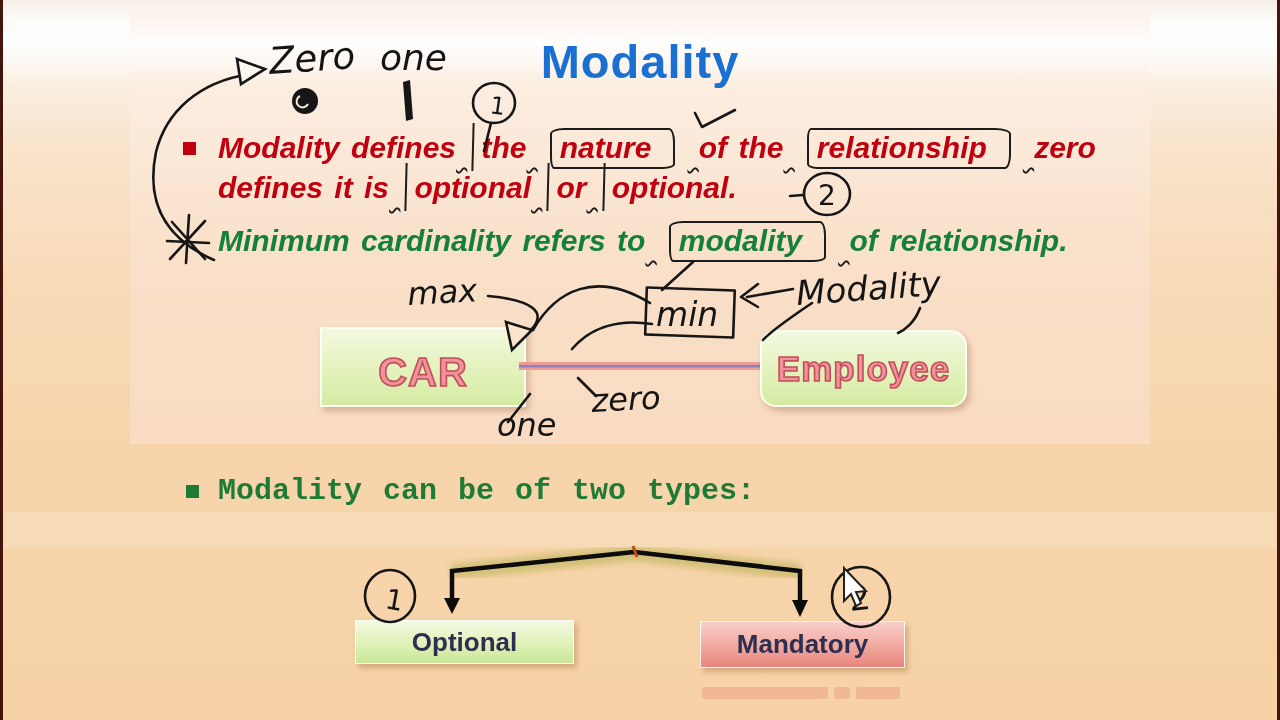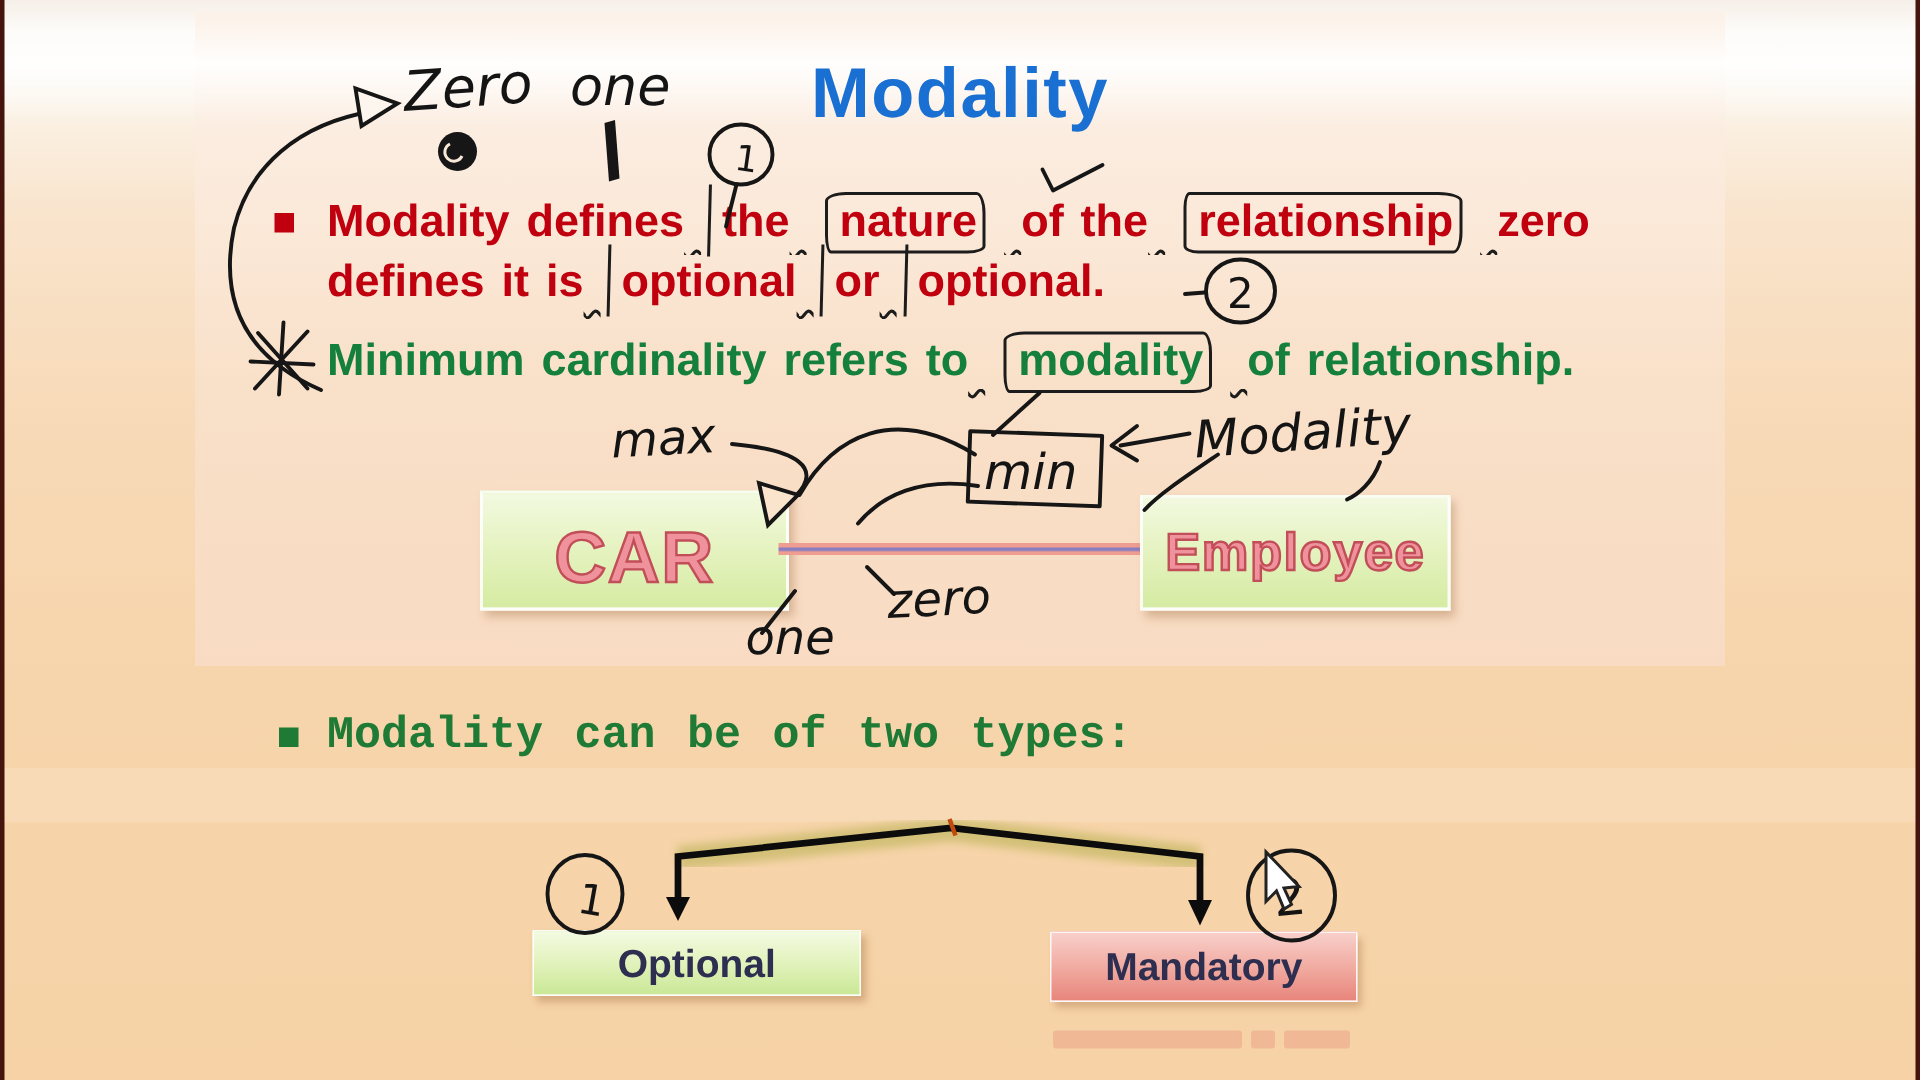--- a/index.html
+++ b/index.html
@@ -22,36 +22,36 @@
   #bullet3-sq{left:186px;top:485px;background:#1e7a34;}
 
   .textline{position:absolute;left:218px;white-space:nowrap;font-weight:700;font-size:30px;
        text-decoration:underline;text-decoration-style:wavy;text-decoration-color:#1c1c1c;
        text-decoration-thickness:2px;text-underline-offset:9px;word-spacing:3px;}
   #red-line1{top:128px;color:#c0000e;}
   #red-line2{top:171px;color:#c0000e;}
   #purple-line{top:221px;color:#15803d;}
   #green-line{top:474px;color:#1e7a34;text-decoration:none;font-family:Liberation Mono, monospace;}
 
-  .seg{display:inline-block;position:relative;}
+  .seg{display:inline-block;position:relative;font-style:italic;}
   .gap{margin-left:14px;}
   .sep::before{content:"";position:absolute;left:-9px;top:-8px;width:2px;height:48px;
        background:#1c1c1c;transform:rotate(1.5deg);}
   .handbox{border:2.5px solid #1c1c1c;border-radius:14px 6px 12px 4px / 6px 14px 5px 12px;
-       padding:1px 4px 2px 8px;margin:0 12px;}
+       padding:1px 22px 2px 8px;margin:0 12px;}
   .handbox.alt{border-radius:4px 16px 6px 10px / 10px 6px 14px 5px;}
 
   .entity{position:absolute;border:2px solid rgba(255,255,255,0.85);
        background:linear-gradient(180deg,#f2f9e0 0%,#e6f3c2 45%,#d5eba2 100%);
        box-shadow:3px 4px 6px rgba(150,95,50,0.35);
        display:flex;align-items:center;justify-content:center;}
   #car-box{left:320px;top:327px;width:202px;height:76px;}
-  #employee-box{left:760px;top:330px;width:203px;height:73px;}
+  #employee-box{left:760px;top:330px;width:203px;height:73px;border-radius:16px;}
   .entity-label{font-weight:700;color:#f0929c;-webkit-text-stroke:1.6px #c14e58;letter-spacing:1px;}
-  #car-box .entity-label{font-size:48px;margin-top:11px;}
+  #car-box .entity-label{font-size:40px;margin-top:11px;}
   #employee-box .entity-label{font-size:35px;}
 
   #rel-line{position:absolute;left:519px;top:362px;width:244px;height:8px;
        background:linear-gradient(180deg,#ef9d90 0%,#ef9d90 30%,#8a7ec0 45%,#8a7ec0 60%,#ef9d90 75%,#ef9d90 100%);}
 
   .typebox{position:absolute;border:1px solid rgba(255,255,255,0.9);
        box-shadow:3px 4px 5px rgba(150,95,50,0.35);
        display:flex;align-items:center;justify-content:center;font-weight:700;color:#2e2e50;font-size:26px;}
   #optional-box{left:355px;top:620px;width:217px;height:42px;
        background:linear-gradient(180deg,#f3fae2 0%,#e2f2bc 50%,#c9e896 100%);}

